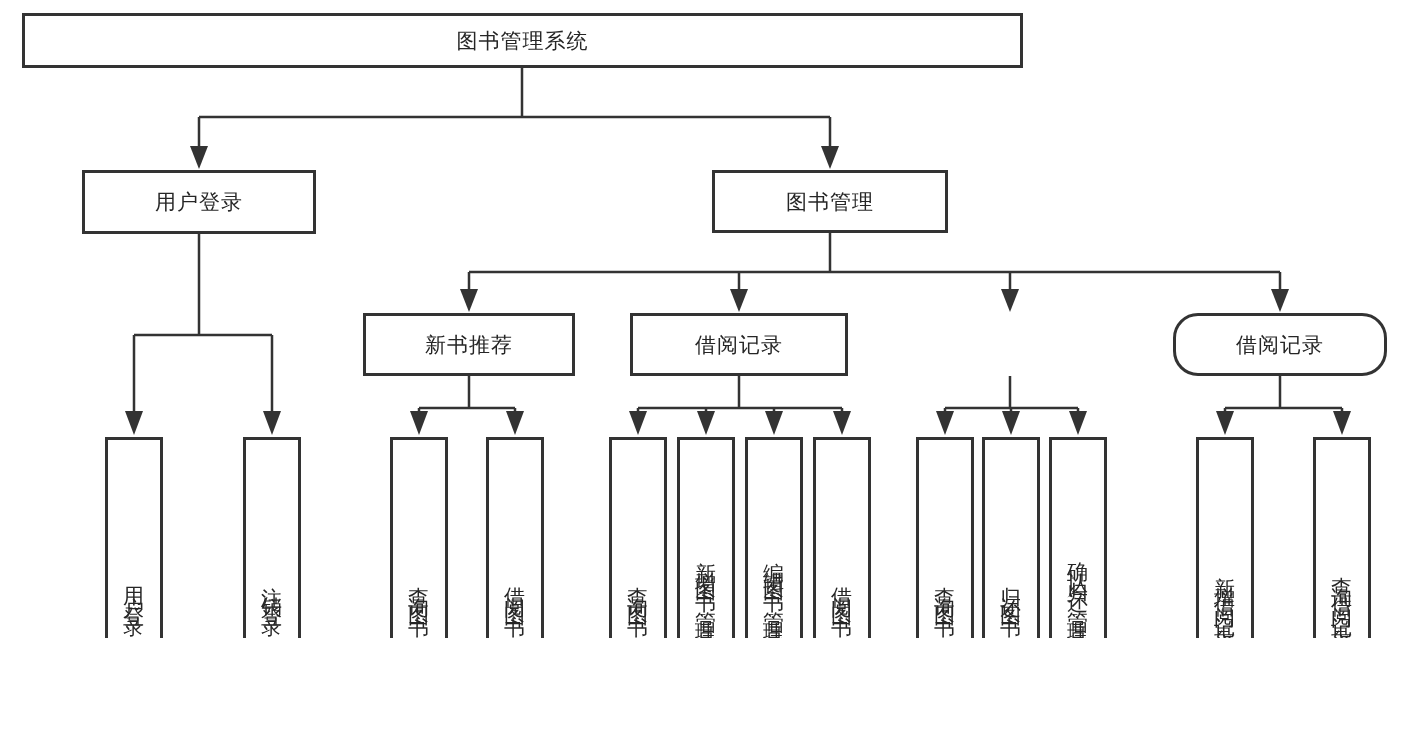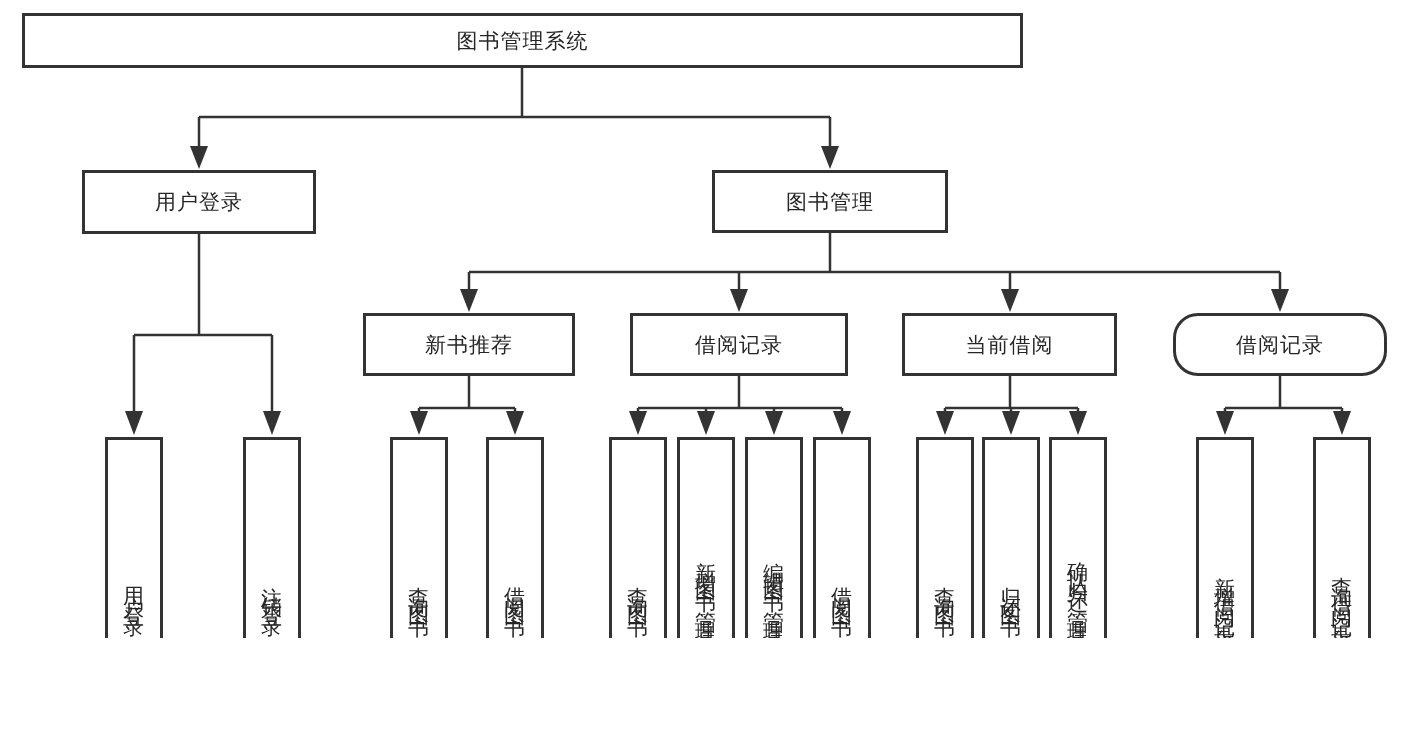--- a/index.html
+++ b/index.html
@@ -108,21 +108,20 @@
     </g>
   </svg>
 
   <div class="hbox" style="left:22px; top:13px; width:1001px; height:55px;">图书管理系统</div>
 
   <div class="hbox" style="left:82px; top:170px; width:234px; height:64px;">用户登录</div>
   <div class="hbox" style="left:712px; top:170px; width:236px; height:63px;">图书管理</div>
 
   <div class="hbox" style="left:363px; top:313px; width:212px; height:63px;">新书推荐</div>
   <div class="hbox" style="left:630px; top:313px; width:218px; height:63px;">借阅记录</div>
-  <div class="hbox" style="left:902px; top:313px; width:215px; height:63px;">当前借阅</div>
   <div class="hbox" style="left:1173px; top:313px; width:214px; height:63px;border-radius:25px;">借阅记录</div>
 
   <div class="vbox" style="left:105px;">
     <span class="vtext">用户登录</span>
   </div>
   <div class="vbox" style="left:243px;">
     <span class="vtext">注销登录</span>
   </div>
 
   <div class="vbox" style="left:390px;">

